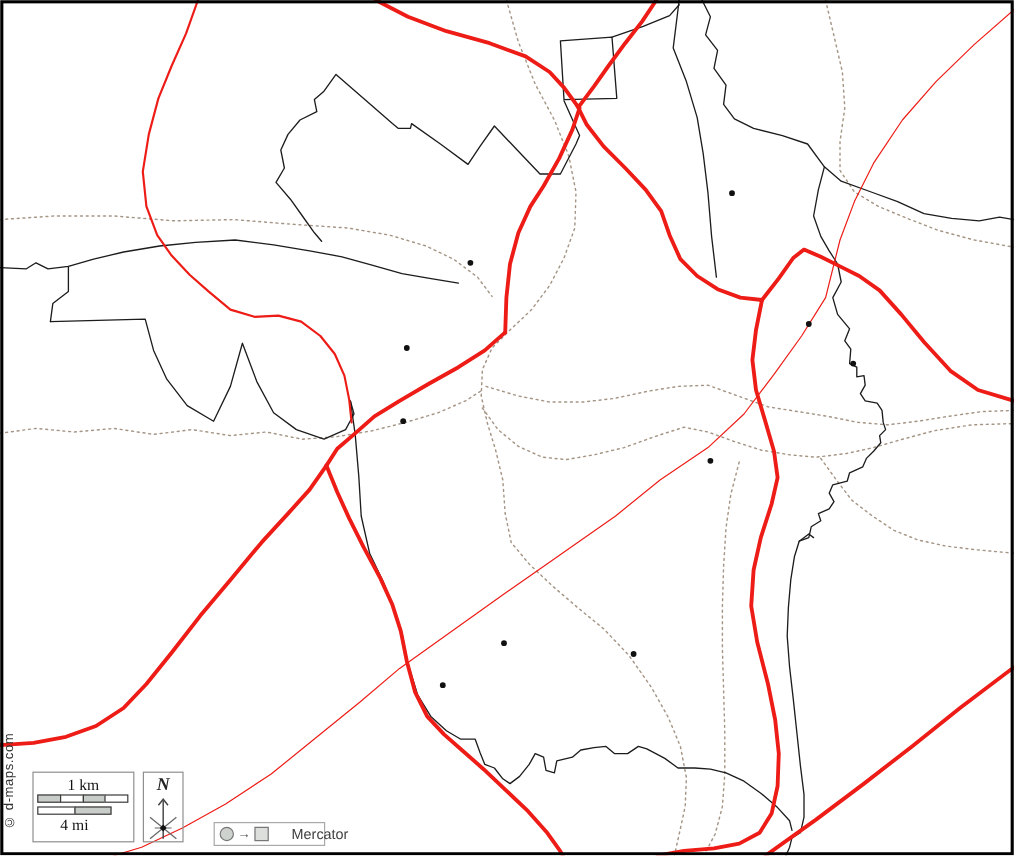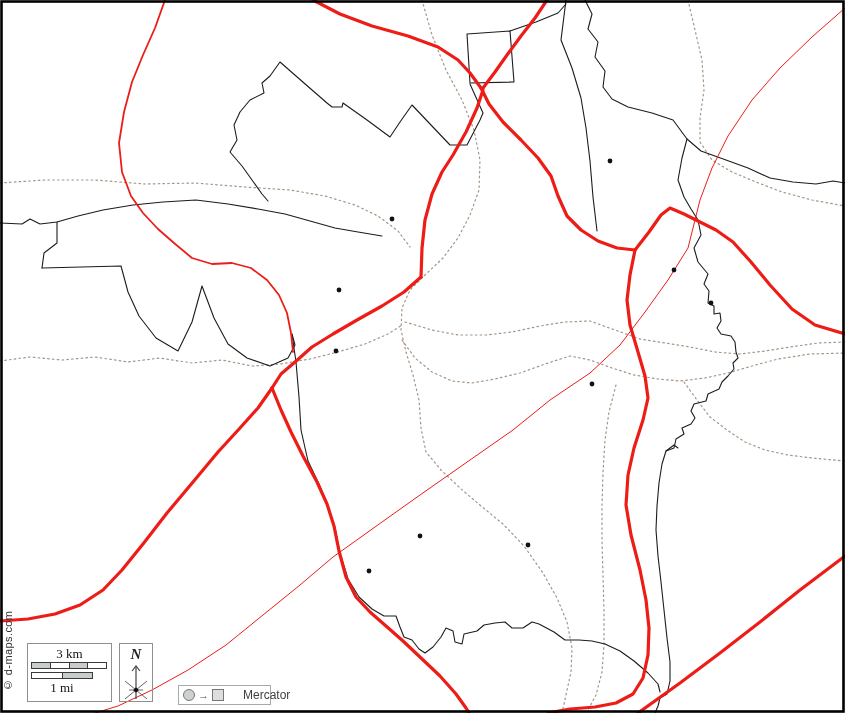--- a/index.html
+++ b/index.html
@@ -105,32 +105,32 @@
       <circle cx="592" cy="384" r="2.4" fill="#111111"></circle>
       <circle cx="420" cy="536" r="2.4" fill="#111111"></circle>
       <circle cx="369" cy="571" r="2.4" fill="#111111"></circle>
       <circle cx="528" cy="545" r="2.4" fill="#111111"></circle>
       <rect x="1.5" y="1.5" width="842" height="710" fill="none" stroke="#000000" stroke-width="2.6"></rect>
     </svg>
 
   <div class="attribution">© d-maps.com</div>
 
   <div class="scalebox">
-    <div class="km-label">3 km</div>
+    <div class="km-label">1 km</div>
     <div class="bar bar-km" id="bar-km">
         <span class="seg" style="background: rgb(201, 205, 201);"></span>
         <span class="seg" style="background: rgb(255, 255, 255);"></span>
         <span class="seg" style="background: rgb(201, 205, 201);"></span>
         <span class="seg" style="background: rgb(255, 255, 255);"></span>
       </div>
     <div class="bar bar-mi" id="bar-mi">
         <span class="seg" style="background: rgb(255, 255, 255);"></span>
         <span class="seg" style="background: rgb(201, 205, 201);"></span>
       </div>
-    <div class="mi-label">1 mi</div>
+    <div class="mi-label">4 mi</div>
   </div>
 
   <div class="compassbox">
     <div class="north-label">N</div>
     <svg class="needle" width="32" height="38" viewBox="0 0 32 38">
       <g stroke="#666" stroke-width="1" fill="none">
         <line x1="5" y1="19" x2="27" y2="37"></line>
         <line x1="27" y1="19" x2="5" y2="37"></line>
         <line x1="9" y1="28" x2="23" y2="28"></line>
       </g>

